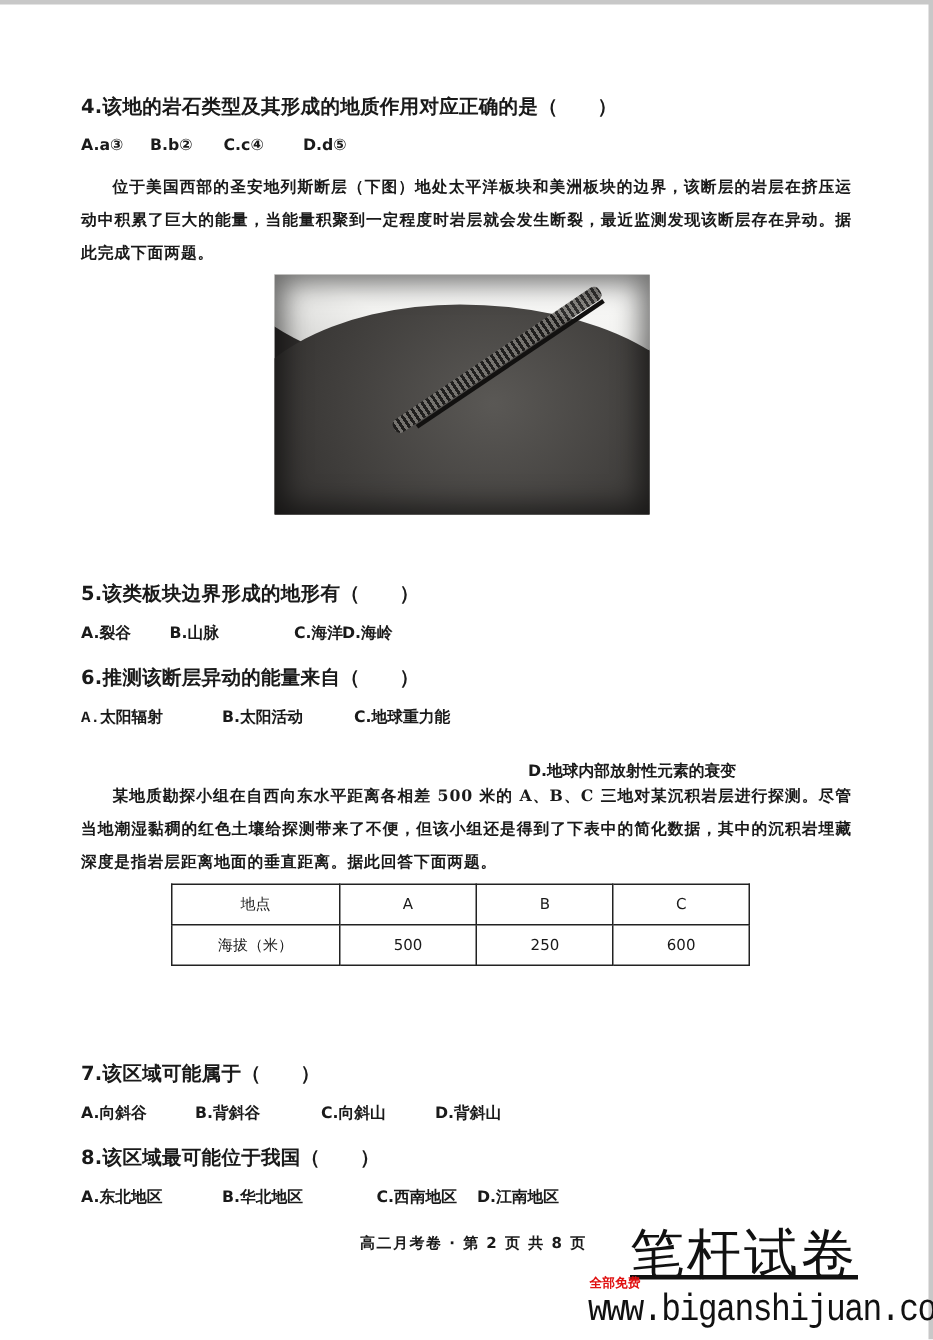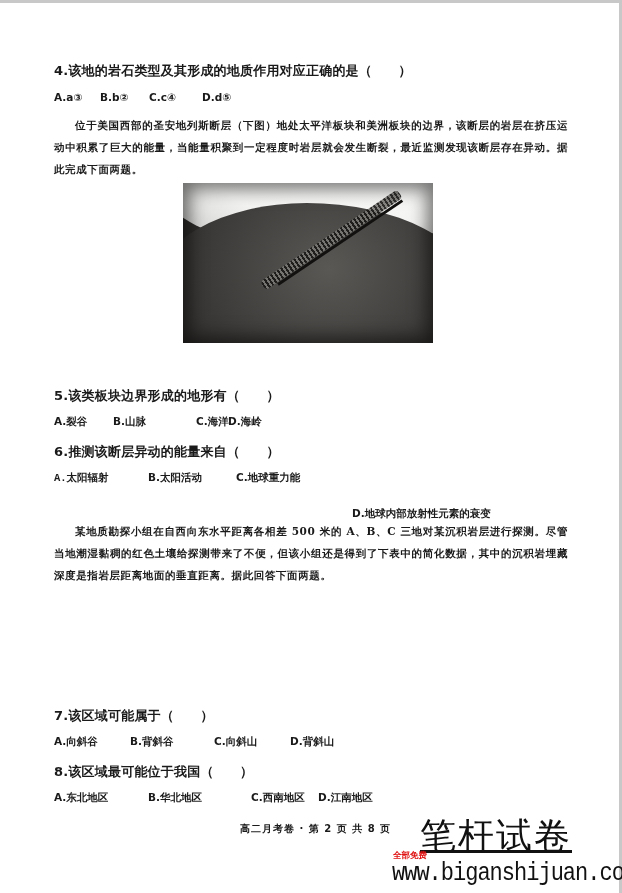--- a/index.html
+++ b/index.html
@@ -79,20 +79,32 @@
   <span style="left:0px;font-family:Liberation Mono, monospace;">A.太阳辐射</span>
   <span style="left:94px;">B.太阳活动</span>
   <span style="left:182px;">C.地球重力能</span>
   <span style="left:298px;margin-top:36px;">D.地球内部放射性元素的衰变</span>
 </div>
 
 <div class="para" style="top:520px;">某地质勘探小组在自西向东水平距离各相差 500 米的 A、B、C 三地对某沉积岩层进行探测。尽管当地潮湿黏稠的红色土壤给探测带来了不便，但该小组还是得到了下表中的简化数据，其中的沉积岩埋藏深度是指岩层距离地面的垂直距离。据此回答下面两题。</div>
 
 <table class="data">
   <tbody>
+      <tr>
+    <td class="c0">地点</td>
+    <td class="c1">A</td>
+    <td class="c2">B</td>
+    <td class="c3">C</td>
+  </tr>
+  <tr>
+    <td class="c0">海拔（米）</td>
+    <td class="c1">500</td>
+    <td class="c2">250</td>
+    <td class="c3">600</td>
+  </tr>
 </tbody>
   </table>
 
 <div class="q-title" style="top:707px;">7.该区域可能属于（　　）</div>
 <div class="opts" style="top:735px;">
   <span style="left:0px;">A.向斜谷</span>
   <span style="left:76px;">B.背斜谷</span>
   <span style="left:160px;">C.向斜山</span>
   <span style="left:236px;">D.背斜山</span>
 </div>

